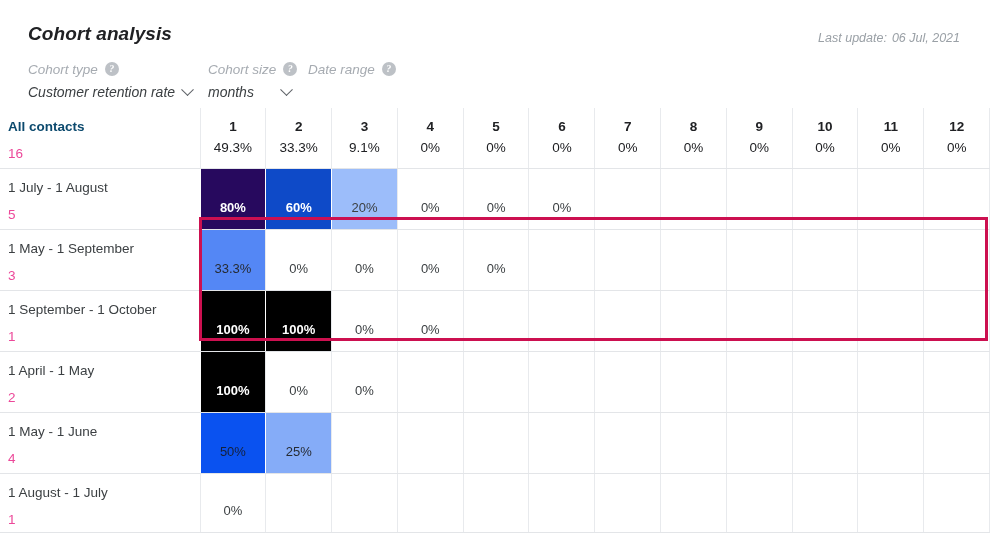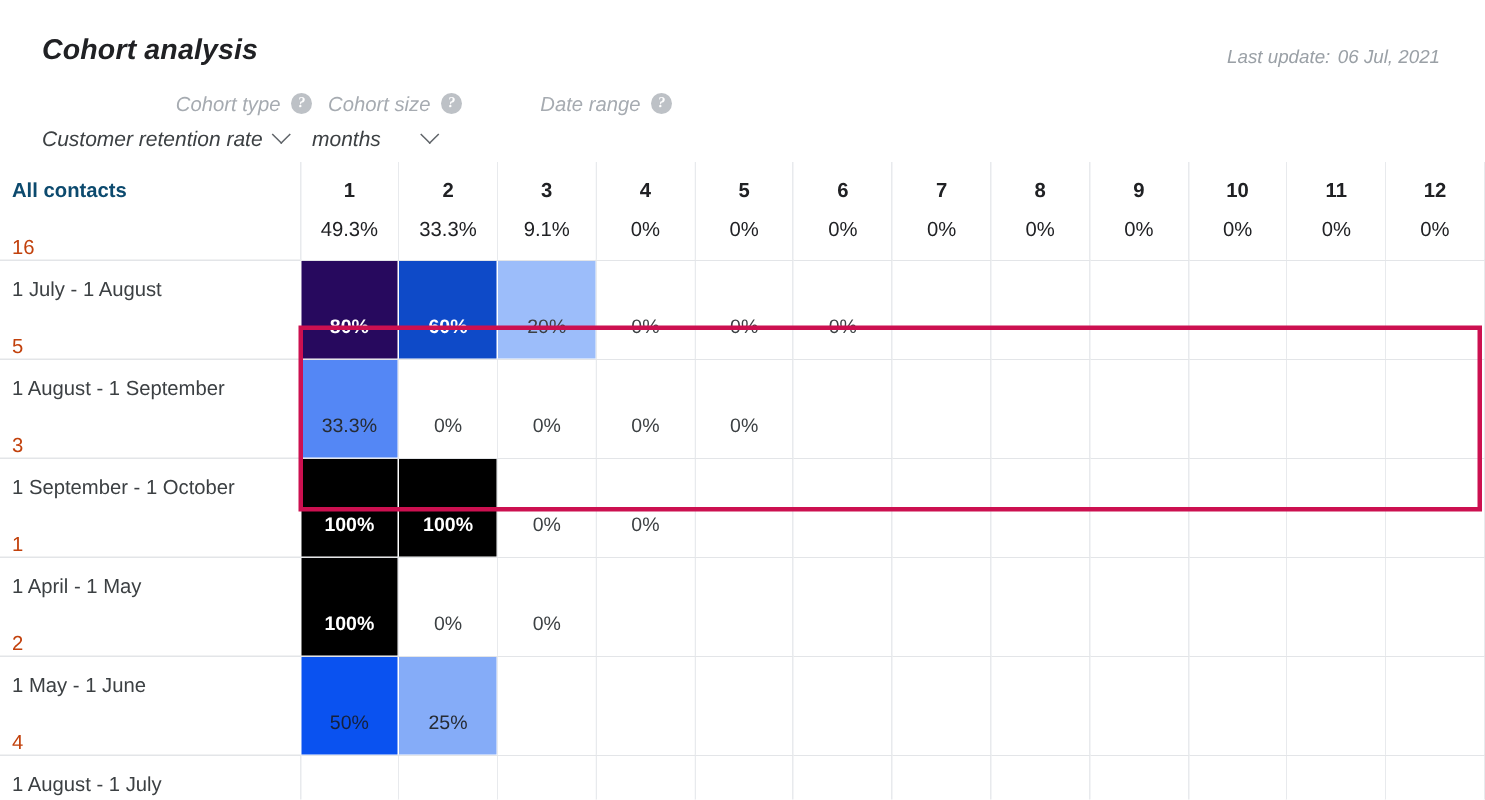--- a/index.html
+++ b/index.html
@@ -25,21 +25,20 @@
   }
   .last-update .lu-val { color:#9aa0a6; margin-left: 5px; }
 
   .controls { position:absolute; left: 28px; top: 60px; }
   .ctrl-labels { display: flex; align-items: center; height: 18px; }
   .ctrl-values { display: flex; align-items: center; height: 22px; margin-top: 3px; }
 
   .lbl {
     font-size: 13.5px; color: #a6abb1; display: flex; align-items: center;
     white-space: nowrap;
-    justify-content: flex-end;
   }
   .lbl-ct { width: 180px; }
   .lbl-cs { width: 100px; }
   .lbl-dr { width: 140px; }
 
   .qmark {
     display:inline-flex; align-items:center; justify-content:center;
     width: 14px; height: 14px; border-radius: 50%;
     background: #bdc1c6; color: #ffffff;
     font-size: 10px; font-weight: bold; margin-left: 7px;
@@ -75,21 +74,21 @@
   
   td.rowlabel {
     border-bottom: 1px solid #e3e5e8;
     padding: 11px 0 0 8px;
     background: #fff;
   }
   td.rowlabel .rl-name {
     font-size: 13.5px; color: #3c4043; line-height: 16px; white-space: nowrap;
   }
   td.rowlabel .rl-size {
-    font-size: 13.5px; color: #c2410c; line-height: 16px; margin-top: 22px;
+    font-size: 13.5px; color: #ec4899; line-height: 16px; margin-top: 11px;
   }
   tr.hdr-row td.rowlabel .rl-name { font-weight: bold; color:#0c4a6e; }
   tr.hdr-row td.rowlabel { border-bottom: 1px solid #e3e5e8; }
 
   
   td.cell {
     border-left: 1px solid #e8eaed;
     border-bottom: 1px solid #e3e5e8;
     text-align: center;
     position: relative;
@@ -277,21 +276,21 @@
             </td>
             <td class="cell">
               <div class="cval" style="color:#3c4043;font-weight:normal"></div>
             </td>
             <td class="cell last-col">
               <div class="cval" style="color:#3c4043;font-weight:normal"></div>
             </td>
           </tr>
           <tr class="data-row">
             <td class="rowlabel">
-              <div class="rl-name">1 August - 1 September</div>
+              <div class="rl-name">1 May - 1 September</div>
               <div class="rl-size">3</div>
             </td>
             <td class="cell filled">
               <div class="fill" style="background:#5487f5"></div>
               <div class="cval" style="color:#262b33;font-weight:normal">33.3%</div>
             </td>
             <td class="cell">
               <div class="cval" style="color:#3c4043;font-weight:normal">0%</div>
             </td>
             <td class="cell">

